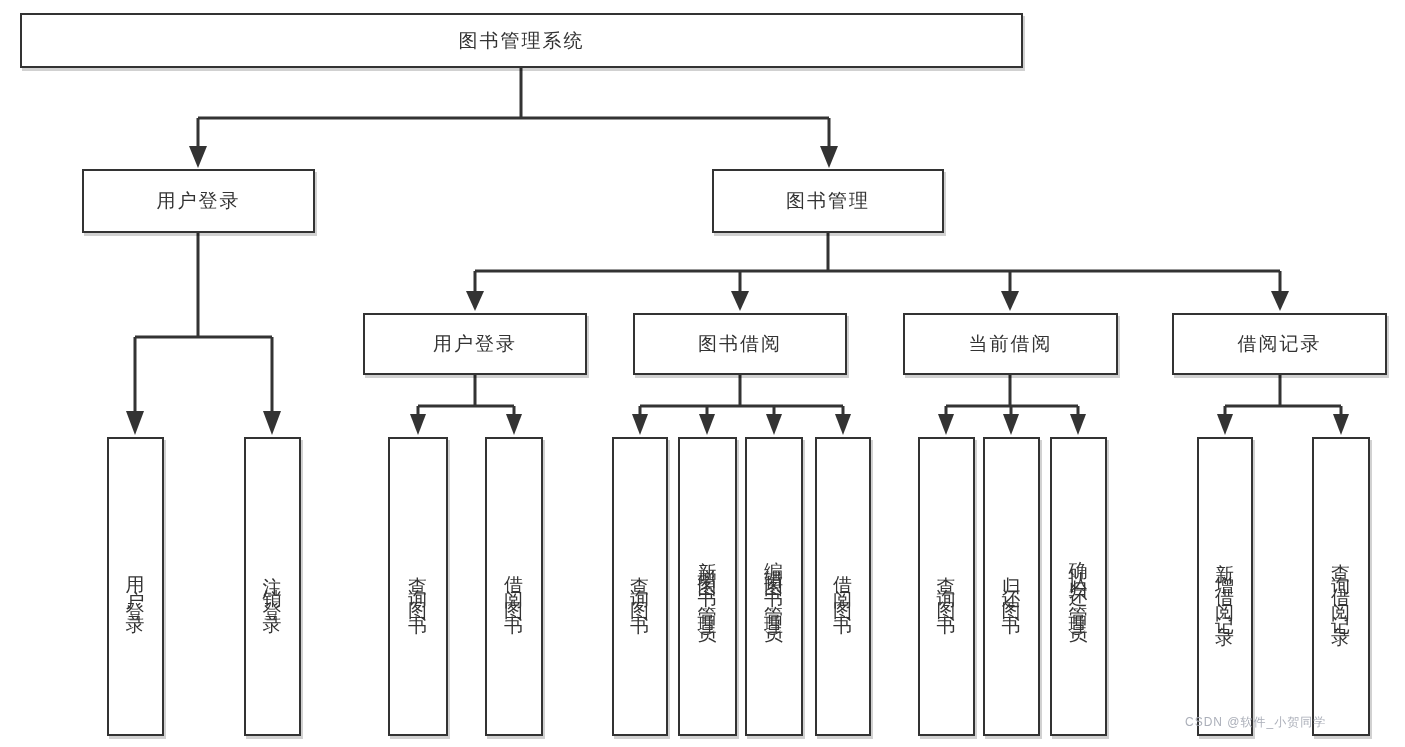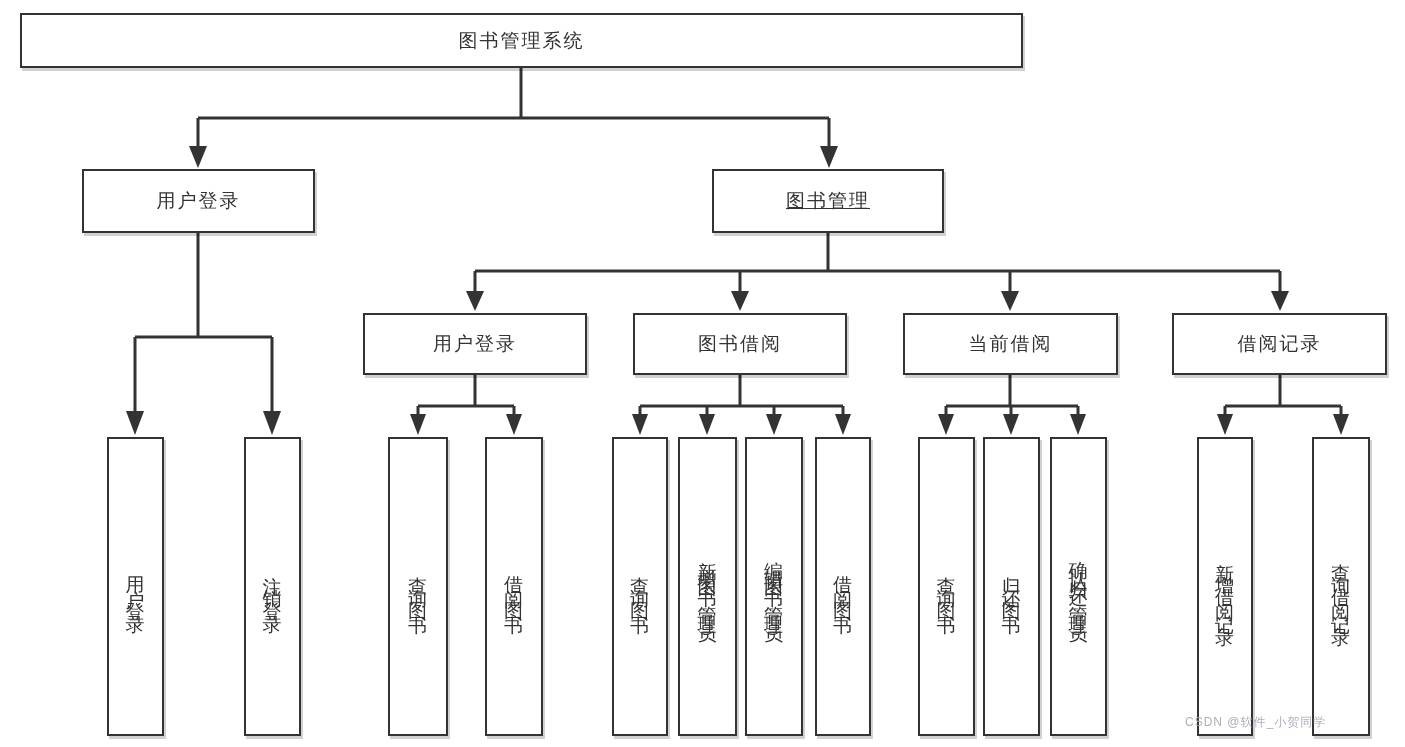--- a/index.html
+++ b/index.html
@@ -69,21 +69,21 @@
     </g>
   </svg>
 
   <div class="box" style="left:20px;top:13px;width:1003px;height:55px;">
     <span class="h-label">图书管理系统</span>
   </div>
 
   <div class="box" style="left:82px;top:169px;width:233px;height:64px;">
     <span class="h-label">用户登录</span>
   </div>
-  <div class="box" style="left:712px;top:169px;width:232px;height:64px;text-decoration:underline;">
+  <div class="box" style="left:712px;top:169px;width:232px;height:64px;">
     <span class="h-label">图书管理</span>
   </div>
 
   <div class="box" style="left:363px;top:313px;width:224px;height:62px;">
     <span class="h-label">用户登录</span>
   </div>
   <div class="box" style="left:633px;top:313px;width:214px;height:62px;">
     <span class="h-label">图书借阅</span>
   </div>
   <div class="box" style="left:903px;top:313px;width:215px;height:62px;">

